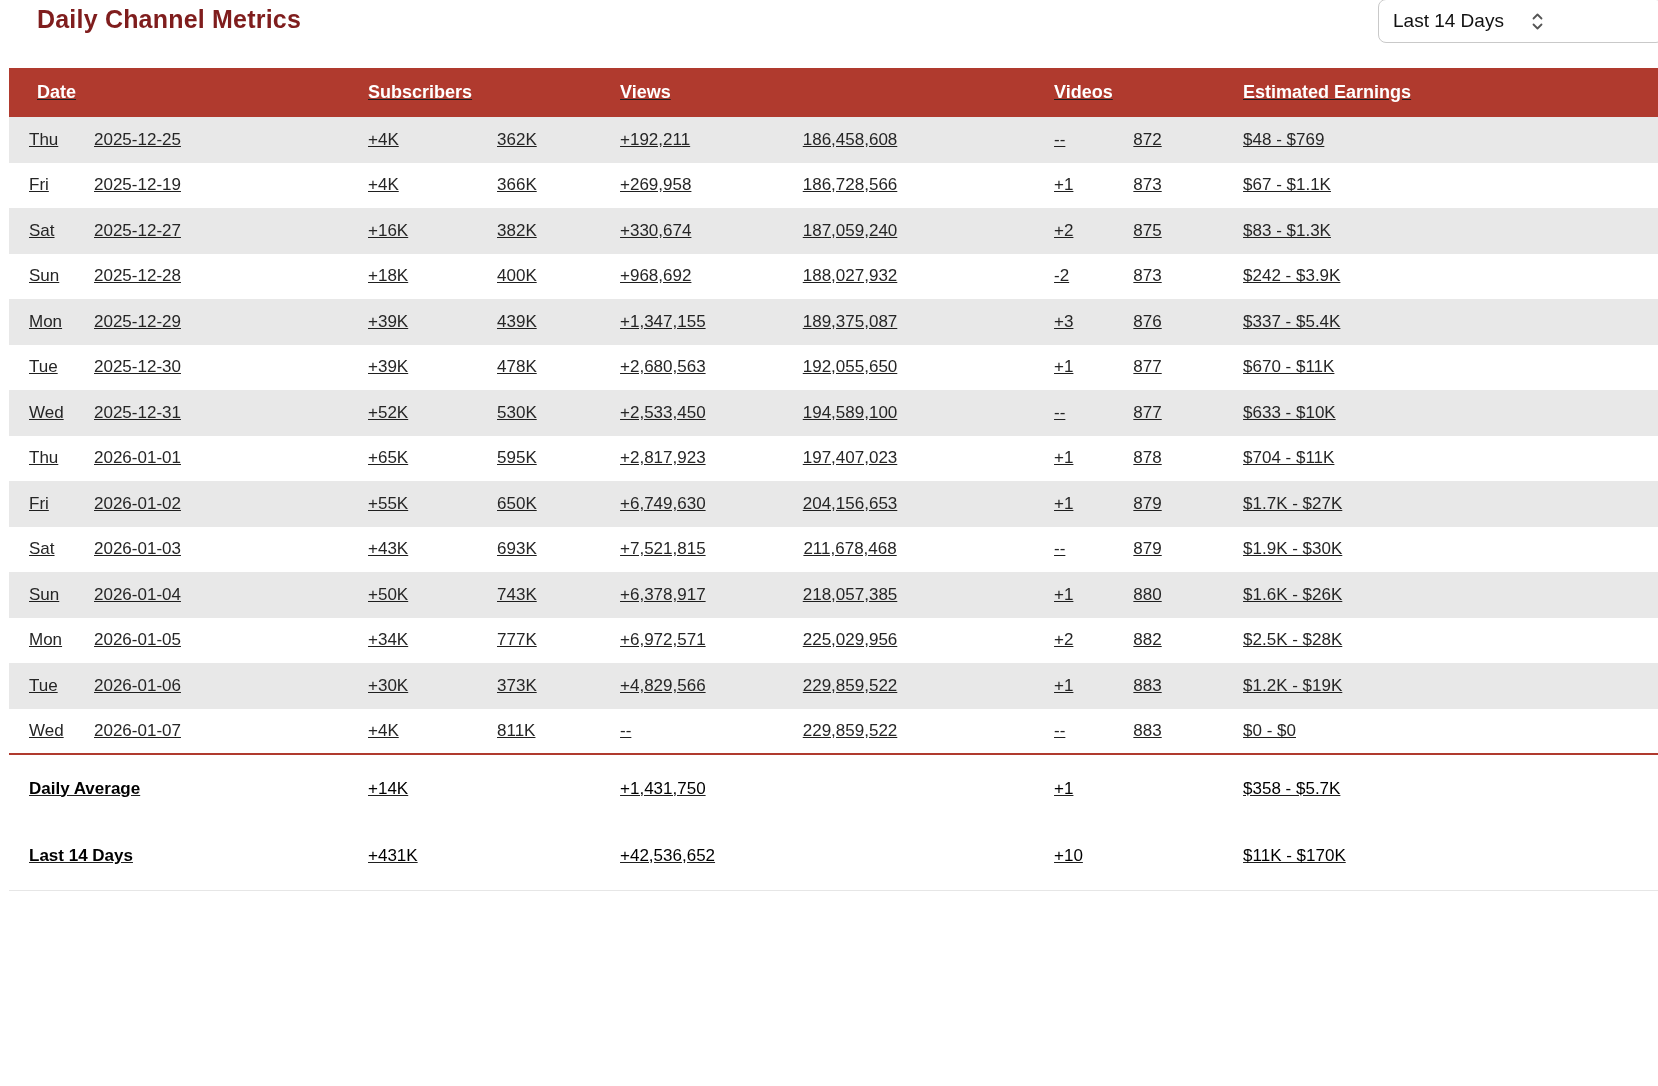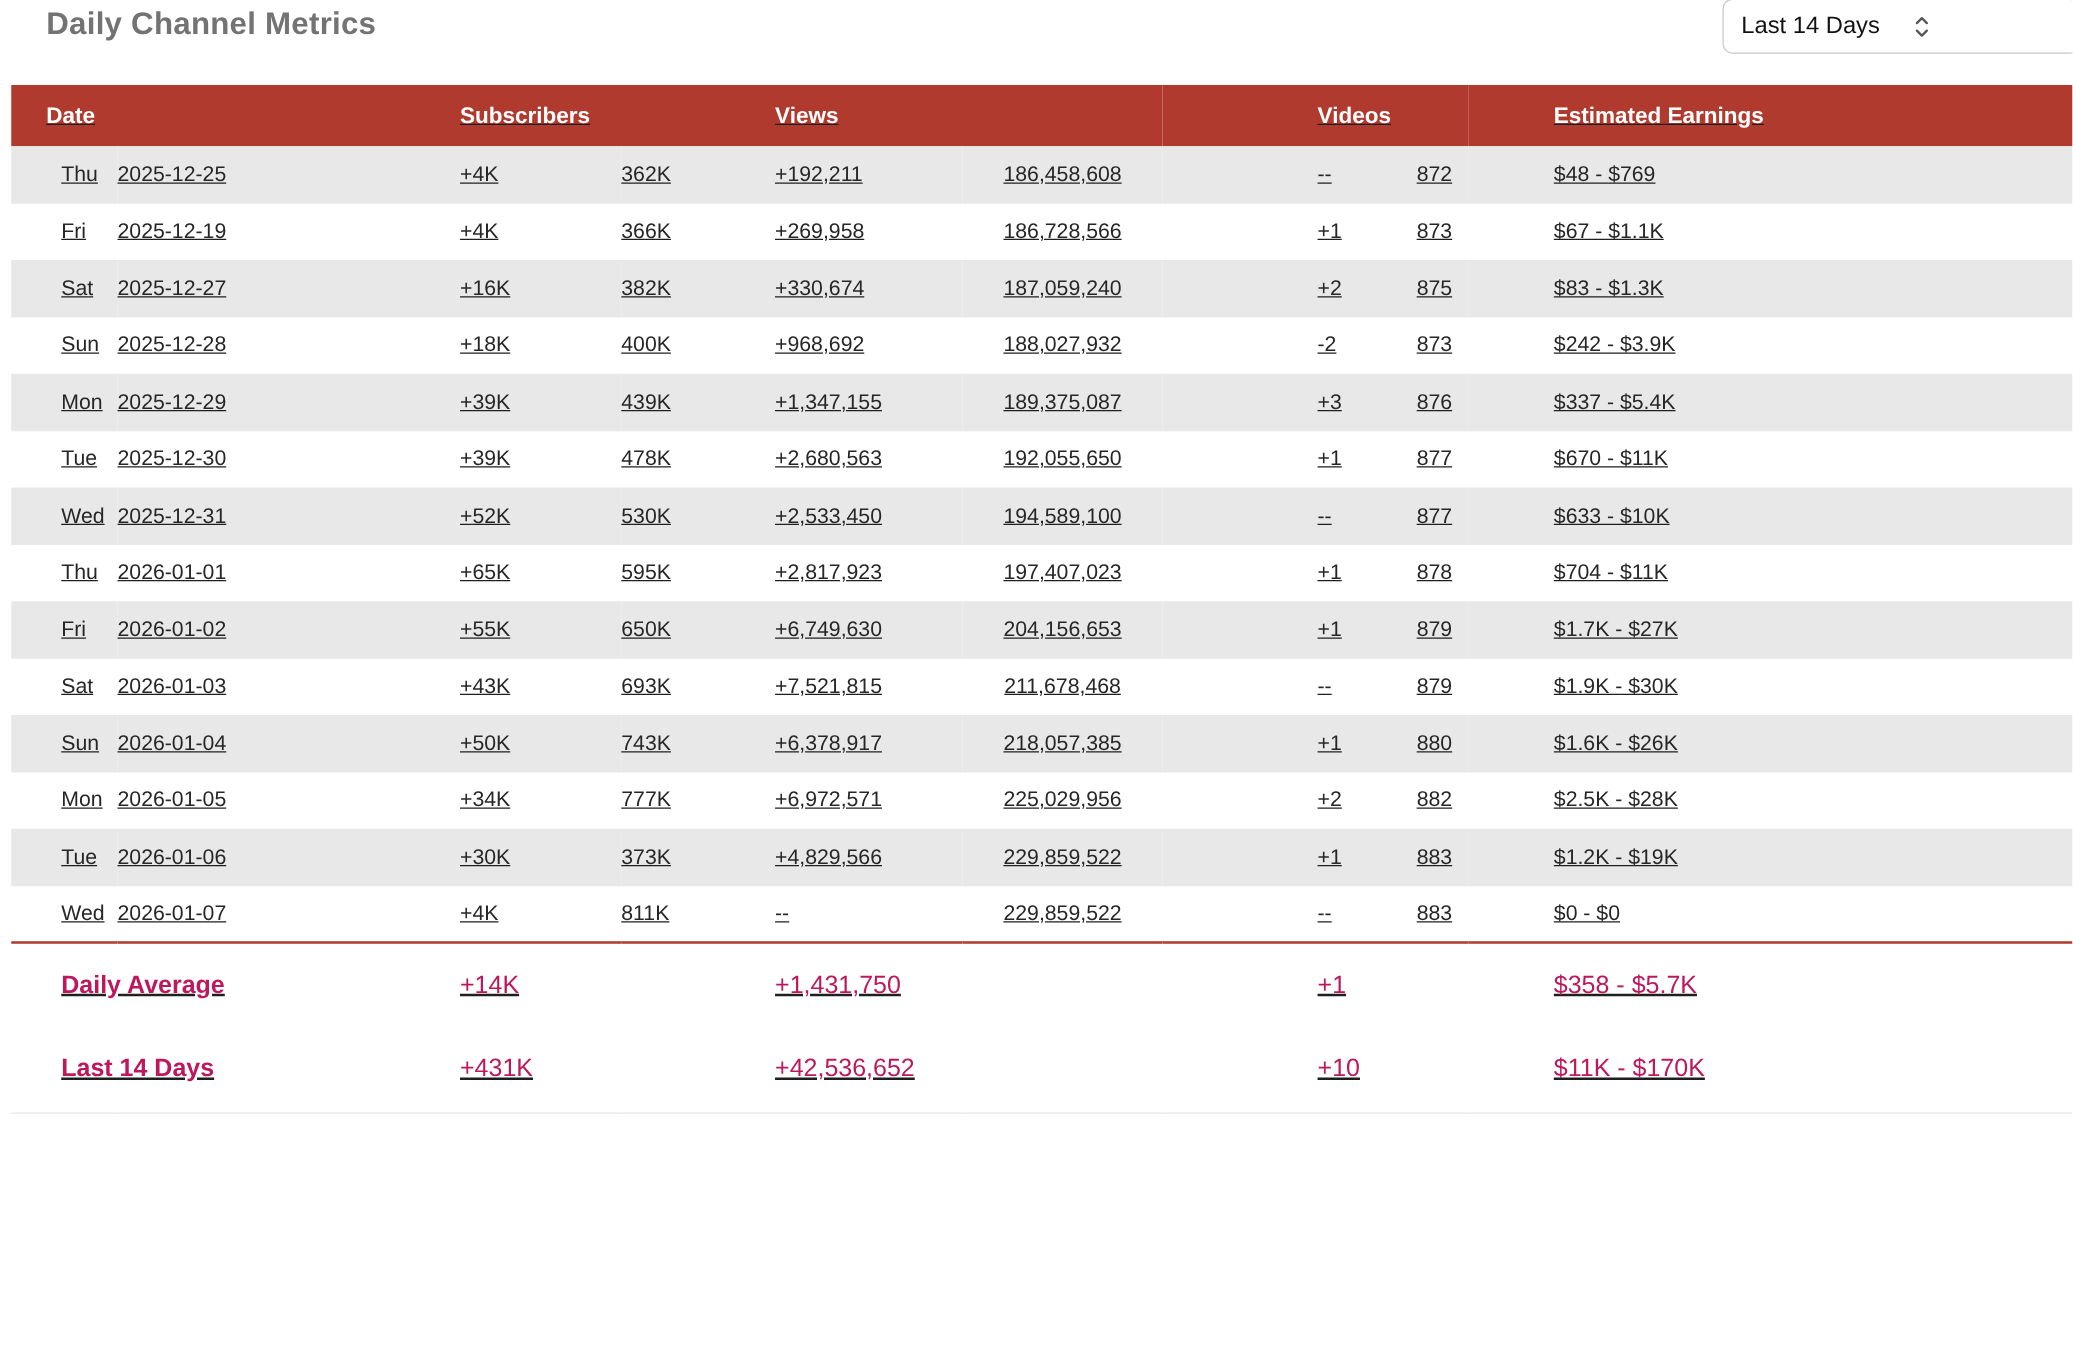--- a/index.html
+++ b/index.html
@@ -6,21 +6,21 @@
   html,body { width:1658px; height:1086px; }
   body {
     background:#ffffff;
     font-family:"Liberation Sans", sans-serif;
     color:var(--text, #1f1f1f);
     position:relative;
     overflow:hidden;
   }
   .page-title {
     position:absolute; left:37px; top:5px;
-    font-size:25px; font-weight:700; color:#737373;
+    font-size:25px; font-weight:700; color:#7f1d1d;
     letter-spacing:0.2px;
   }
   .range-select {
     position:absolute; top:-1px; right:-6px;
     width:286px; height:44px;
     background:#fff;
     border:1px solid #c9c9c9;
     border-radius:8px;
     display:flex; align-items:center;
     padding:0 0 0 14px;
@@ -45,26 +45,26 @@
   th.h-date { padding-left:28px; }
   th.h-videos { padding-left:124px; }
   th.h-earnings { padding-left:68px; }
   tbody.data td {
     height:45.5px; vertical-align:middle;
     font-size:17px; color:#262626;
   }
   tbody.data tr:nth-child(odd) { background:var(--zebra-row, #e8e8e8); }
   tbody.summary td {
     height:68px; vertical-align:middle;
-    font-size:20px; color:#be185d; background:#fff;
+    font-size:17px; color:#000000; background:#fff;
   }
   tbody.summary tr:first-child td { border-top:2px solid var(--divider, #b03a2e); }
   tbody.summary tr:last-child td { border-bottom:1px solid #e6e6e6; }
   .s-label { font-weight:700; font-size:18.5px; color:#111; }
-  .c-day   { padding-left:40px; color:#333; }
+  .c-day   { padding-left:20px; color:#333; }
   .c-vtotal, .c-vitotal { text-align:center; }
   .c-videlta { padding-left:124px; }
   .c-earn { padding-left:68px; }
   .delta-pos { color:var(--positive, #15803d); }
   .delta-neg { color:var(--negative, #b42318); }
   .delta-muted { color:var(--muted, #6b6b6b); }
 </style>
 </head>
 <body>
 

